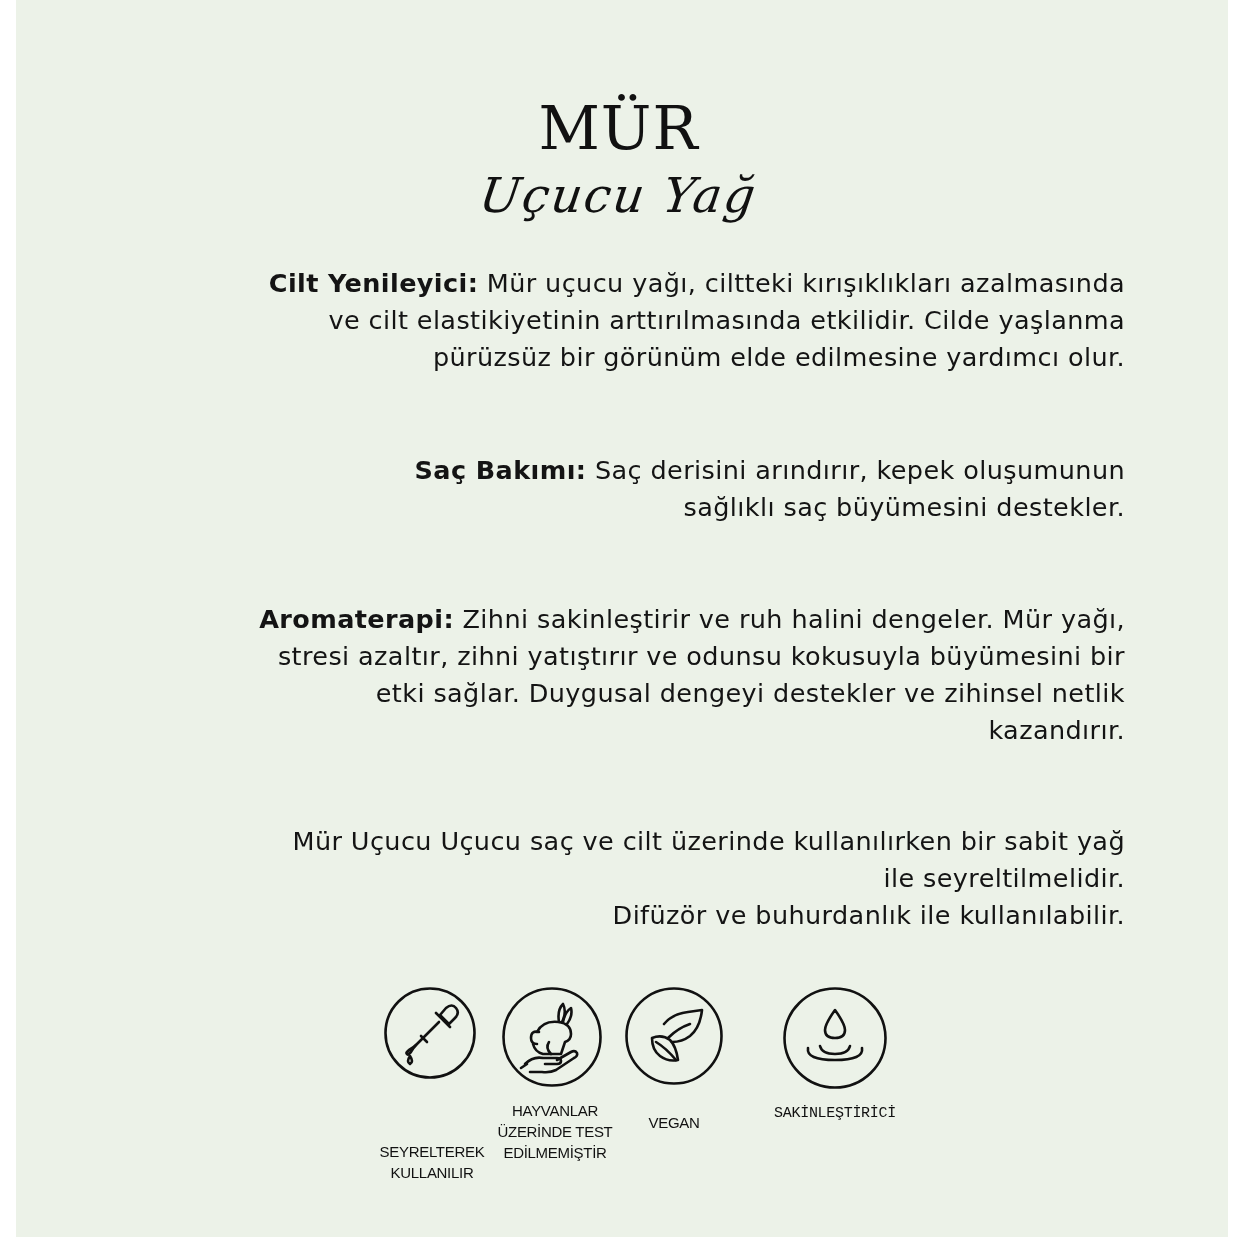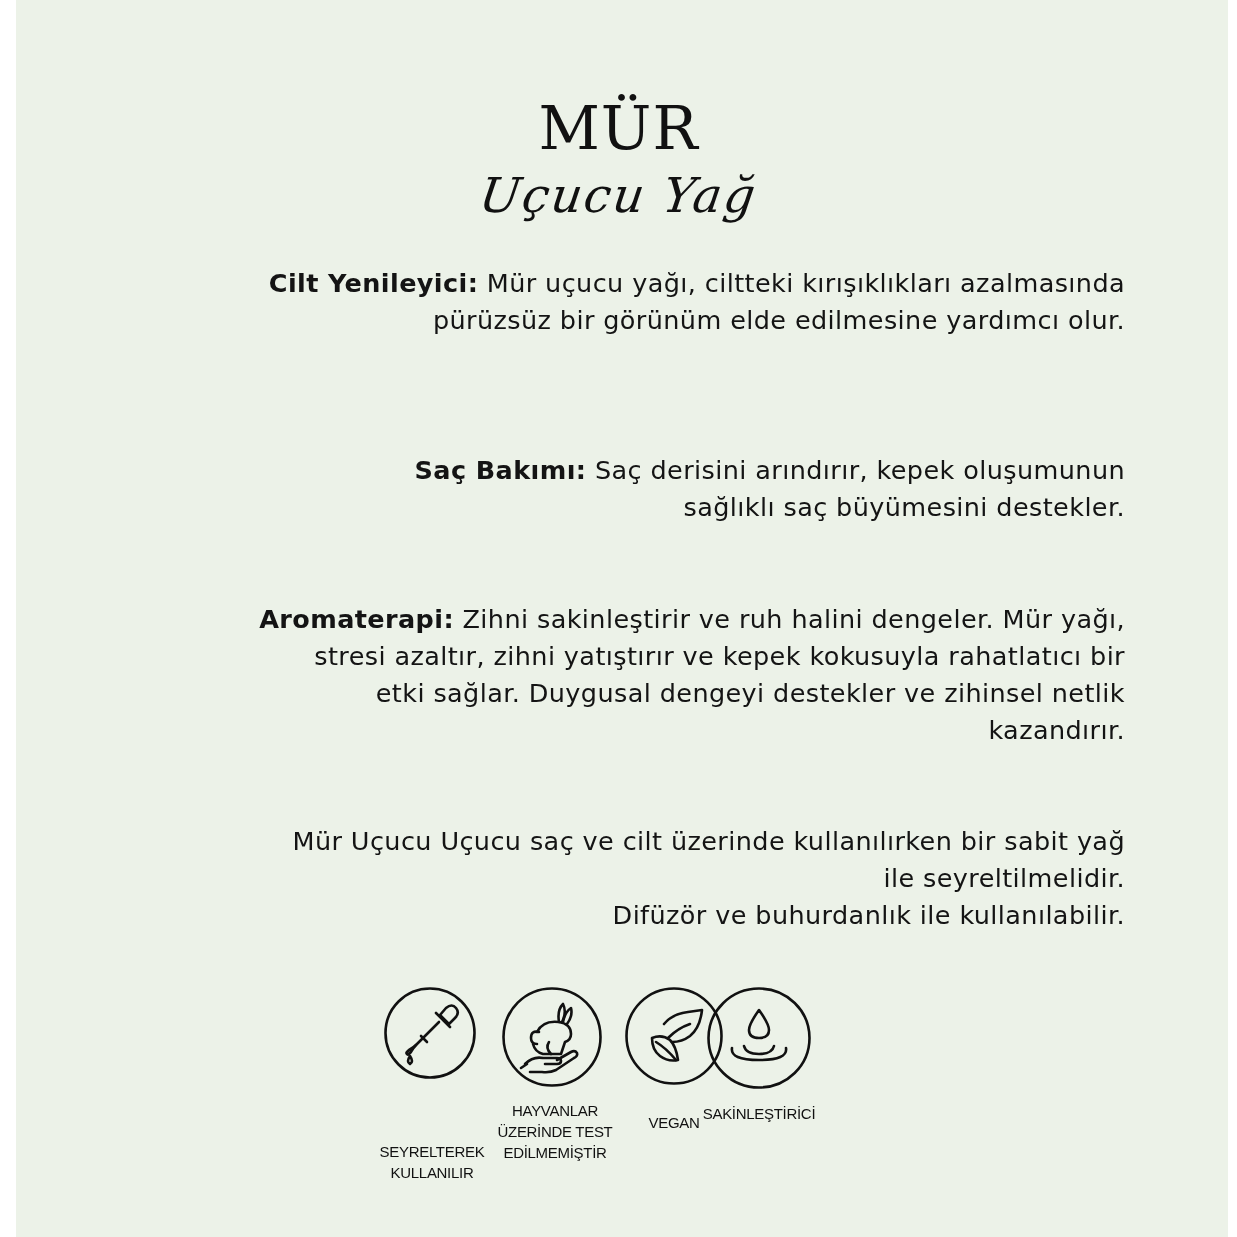--- a/index.html
+++ b/index.html
@@ -45,31 +45,32 @@
 </head>
 <body>
 
 <div class="panel"></div>
 
 <div class="brand">MÜR</div>
 <div class="subtitle">Uçucu Yağ</div>
 
 <div class="section s1">
   <span class="line"><span class="lead">Cilt Yenileyici:</span><span> Mür uçucu yağı, ciltteki kırışıklıkları azalmasında</span></span>
+  <span class="line">ve cilt elastikiyetinin arttırılmasında etkilidir. Cilde yaşlanma</span>
   <span class="line">pürüzsüz bir görünüm elde edilmesine yardımcı olur.</span>
 </div>
 
 <div class="section s2">
   <span class="line"><span class="lead">Saç Bakımı:</span><span> Saç derisini arındırır, kepek oluşumunun</span></span>
   <span class="line">sağlıklı saç büyümesini destekler.</span>
 </div>
 
 <div class="section s3">
   <span class="line"><span class="lead">Aromaterapi:</span><span> Zihni sakinleştirir ve ruh halini dengeler. Mür yağı,</span></span>
-  <span class="line">stresi azaltır, zihni yatıştırır ve kepek kokusuyla rahatlatıcı bir</span>
+  <span class="line">stresi azaltır, zihni yatıştırır ve odunsu kokusuyla büyümesini bir</span>
   <span class="line">etki sağlar. Duygusal dengeyi destekler ve zihinsel netlik</span>
   <span class="line">kazandırır.</span>
 </div>
 
 <div class="section s4">
   <span class="line">Mür Uçucu Uçucu saç ve cilt üzerinde kullanılırken bir sabit yağ</span>
   <span class="line">ile seyreltilmelidir.</span>
   <span class="line">Difüzör ve buhurdanlık ile kullanılabilir.</span>
 </div>
 
@@ -113,21 +114,21 @@
     <path d="M40 38 q8 -10 24 -12 l14 -2 q-2 18 -12 26 q-8 6 -18 6"></path>
     <path d="M44 52 q10 -10 22 -14"></path>
     <path d="M28 52 q10 -4 18 2 q6 6 8 20 q-10 2 -18 -4 q-8 -6 -8 -18 z"></path>
     <path d="M32 56 q10 6 20 18"></path>
   </svg>
   <div class="label" style="top:128px;">
     <span>VEGAN</span>
   </div>
 </div>
 
-<div class="badge" style="left:697px; top:984px; width:124px; height:180px;">
+<div class="badge" style="left:773px; top:984px; width:124px; height:180px;font-family:Liberation Mono, monospace;">
   <svg class="circle" style="left:9px; top:2px;" width="106" height="104" viewBox="0 0 106 104" fill="none" stroke="#111" stroke-width="2.6" stroke-linecap="round" stroke-linejoin="round">
     <ellipse cx="53" cy="52" rx="50.5" ry="49.5"></ellipse>
     <path d="M53 24 q-10 14 -10 20 q0 8 10 8 q10 0 10 -8 q0 -6 -10 -20 z"></path>
     <path d="M38 60 q2 8 15 8 q13 0 15 -8"></path>
     <path d="M26 62 q-2 12 27 12 q29 0 27 -12"></path>
   </svg>
   <div class="label" style="top:119px;">
     <span>SAKİNLEŞTİRİCİ</span>
   </div>
 </div>

